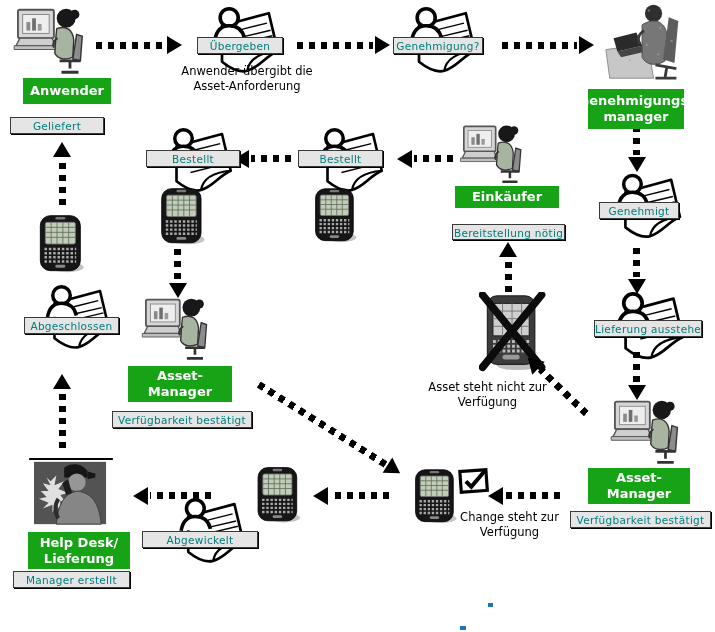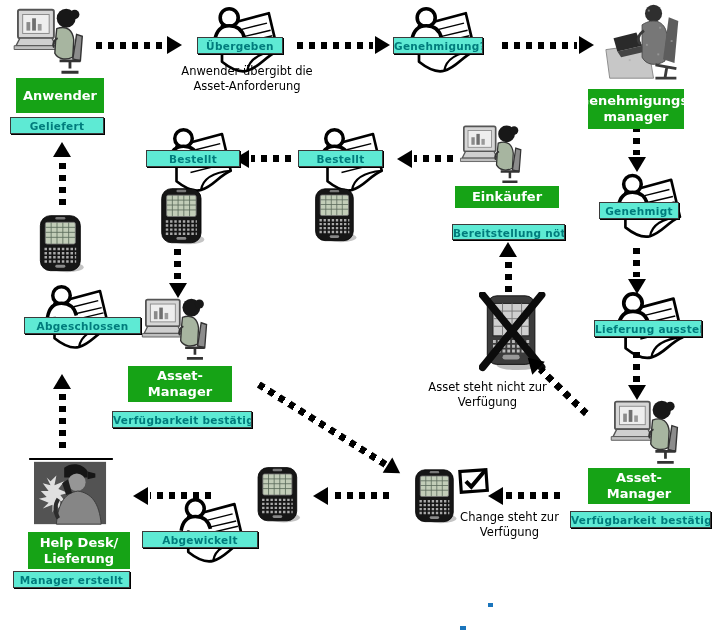--- a/index.html
+++ b/index.html
@@ -2,21 +2,21 @@
 <html><head>
 <meta charset="utf-8">
 <style>
   html,body{margin:0;padding:0;background:#fff;}
   .canvas{position:relative;width:715px;height:632px;background:#fff;overflow:hidden;
           font-family:"DejaVu Sans","Liberation Sans",sans-serif;}
   .icon{position:absolute;}
   .role-box{position:absolute;background:#16A316;color:#fff;font-weight:bold;font-size:13px;
             line-height:16px;display:flex;flex-direction:column;justify-content:center;
             align-items:center;text-align:center;box-sizing:border-box;z-index:3;}
-  .state-label{position:absolute;background:#5eead4;color:#007C7C;font-weight:bold;font-size:10.5px;
+  .state-label{position:absolute;background:#e5e5e5;color:#007C7C;font-weight:normal;font-size:10.5px;
                letter-spacing:.3px;line-height:14px;text-align:center;border:1px solid #3a3a3a;
                box-shadow:1px 1px 0 #000;box-sizing:border-box;white-space:nowrap;z-index:4;
                padding-top:1px;height:17px;overflow:hidden;}
   .note{position:absolute;color:#000;font-size:11.5px;line-height:15px;text-align:center;z-index:2;}
   .arrow{position:absolute;height:18px;display:flex;align-items:center;transform-origin:0 50%;z-index:1;}
   .arrow .trail{flex:1 1 auto;height:7px;
         background:repeating-linear-gradient(90deg,#000 0 6px,transparent 6px 12px);margin-right:2px;}
   .arrow .head{flex:0 0 auto;width:0;height:0;border-top:9px solid transparent;
         border-bottom:9px solid transparent;border-left:15px solid #000;}
   .blue-dot{position:absolute;background:#1B75BC;z-index:5;}
@@ -193,21 +193,21 @@
   <svg class="icon" style="left:256px;top:466px;width:46px;height:58px">
       <use href="#sym-device"></use>
     </svg>
   <svg class="icon" style="left:414px;top:468px;width:44px;height:57px">
       <use href="#sym-device"></use>
     </svg>
   <svg class="icon" style="left:457px;top:467px;width:34px;height:27px;z-index:3">
       <use href="#sym-check"></use>
     </svg>
 
-  <div class="role-box" style="left:16px;top:78px;width:88px;height:35px">
+  <div class="role-box" style="left:23px;top:78px;width:88px;height:26px">
     <span>Anwender</span>
   </div>
   <div class="role-box" style="left:588px;top:89px;width:96px;height:40px">
     <span>Genehmigungs-</span>
     <span>manager</span>
   </div>
   <div class="role-box" style="left:455px;top:186px;width:104px;height:22px">
     <span>Einkäufer</span>
   </div>
   <div class="role-box" style="left:128px;top:366px;width:104px;height:36px">
@@ -223,21 +223,21 @@
     <span>Lieferung</span>
   </div>
 
   <div class="state-label" style="left:10px;top:117px;width:94px">Geliefert</div>
   <div class="state-label" style="left:197px;top:37px;width:86px">Übergeben</div>
   <div class="state-label" style="left:393px;top:37px;width:90px">Genehmigung?</div>
   <div class="state-label" style="left:146px;top:150px;width:94px">Bestellt</div>
   <div class="state-label" style="left:298px;top:150px;width:85px">Bestellt</div>
   <div class="state-label" style="left:599px;top:202px;width:80px">Genehmigt</div>
   <div class="state-label" style="left:594px;top:320px;width:108px">Lieferung ausstehend</div>
-  <div class="state-label" style="left:24px;top:317px;width:117px">Abgeschlossen</div>
+  <div class="state-label" style="left:24px;top:317px;width:95px">Abgeschlossen</div>
   <div class="state-label" style="left:112px;top:411px;width:140px">Verfügbarkeit bestätigt</div>
   <div class="state-label" style="left:570px;top:511px;width:141px">Verfügbarkeit bestätigt</div>
   <div class="state-label" style="left:452px;top:224px;width:113px;height:16px">Bereitstellung nötig</div>
   <div class="state-label" style="left:142px;top:531px;width:116px">Abgewickelt</div>
   <div class="state-label" style="left:13px;top:571px;width:117px">Manager erstellt</div>
 
   <div class="note" style="left:172px;top:64px;width:150px">
     <div>Anwender übergibt die</div>
     <div>Asset-Anforderung</div>
   </div>

